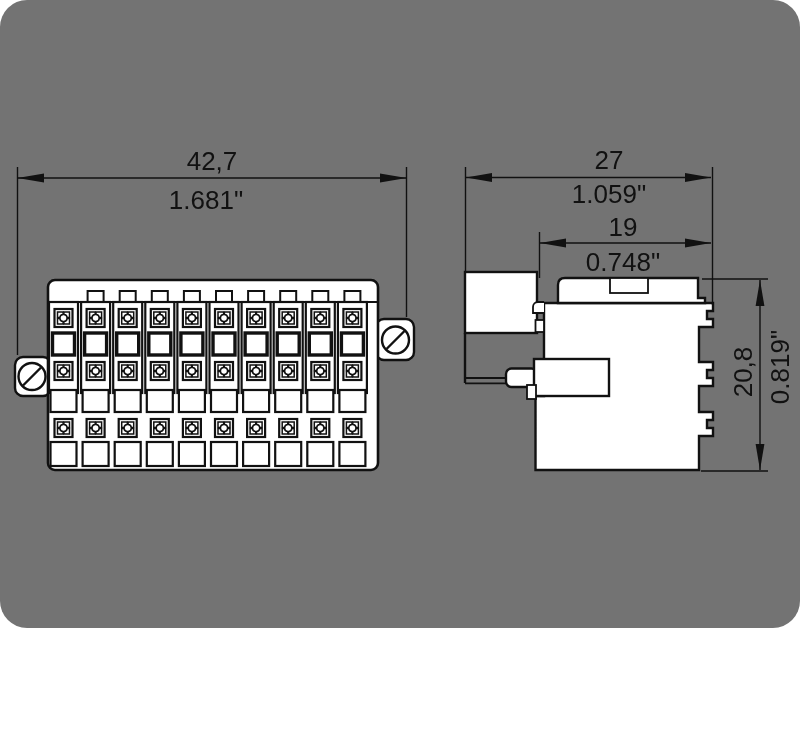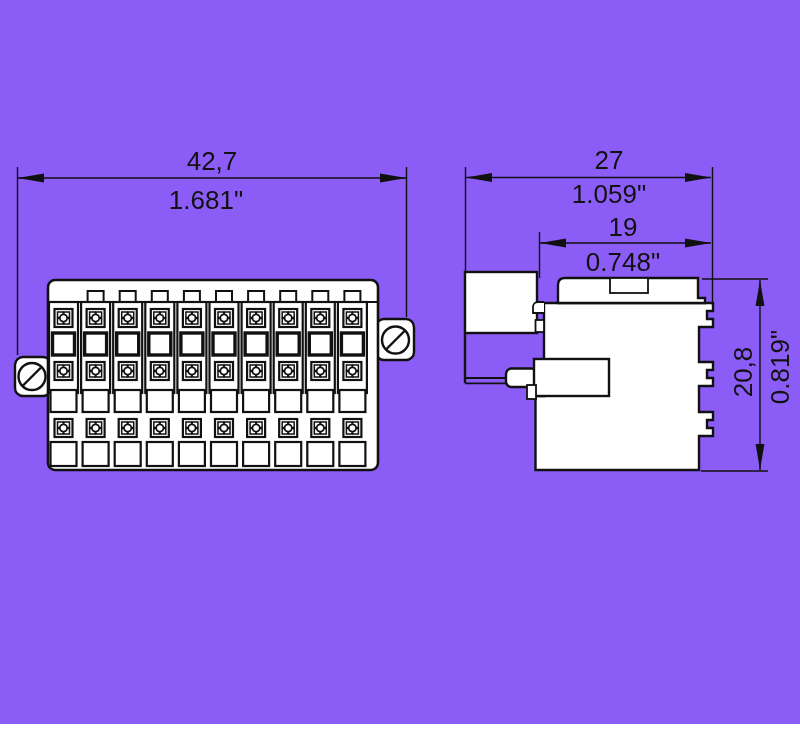--- a/index.html
+++ b/index.html
@@ -1,16 +1,16 @@
 <!DOCTYPE html>
 <html><head>
 <meta charset="utf-8">
 <style>
   html,body{margin:0;padding:0;background:#fff;}
-  .sheet{width:800px;height:724px;position:relative;background:#8b5cf6;}
+  .sheet{width:800px;height:628px;position:relative;background:#737373;border-radius:27px;}
   svg{display:block;}
   svg text{
     font-family:"Liberation Sans", sans-serif;
     fill:#111;
   }
   .dim-txt{font-size:26px;}
   use{overflow:visible;}
 </style>
 </head>
 <body>

